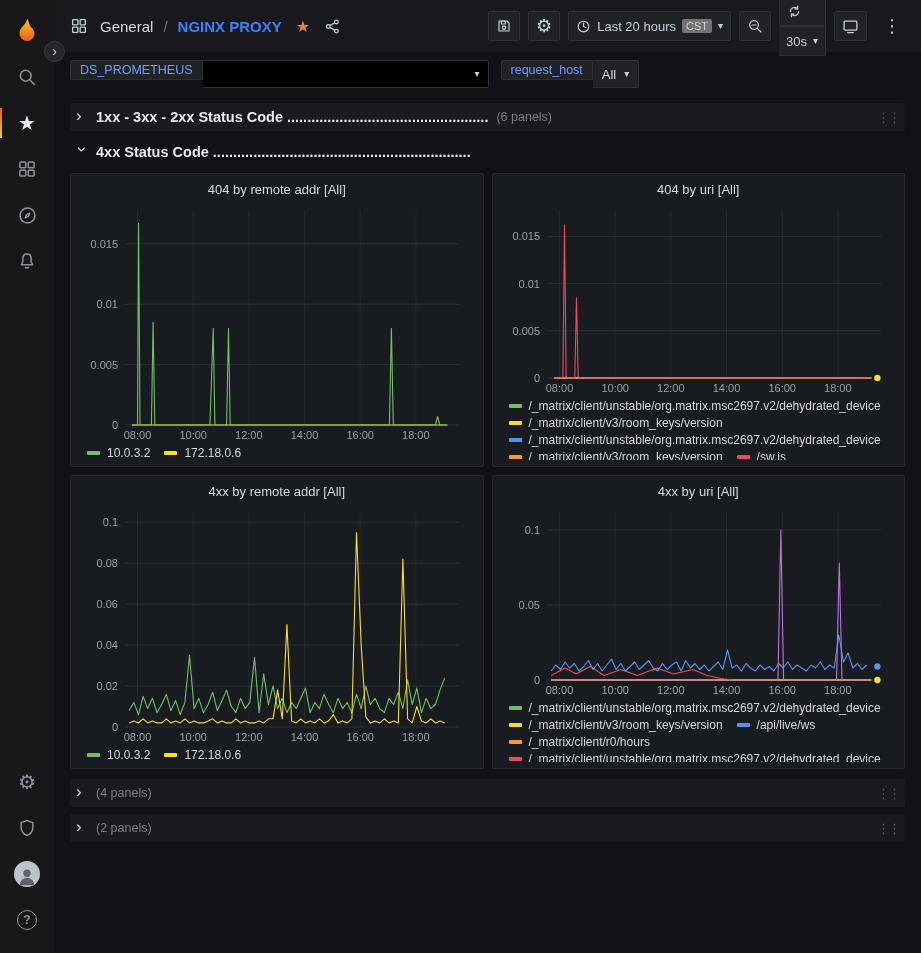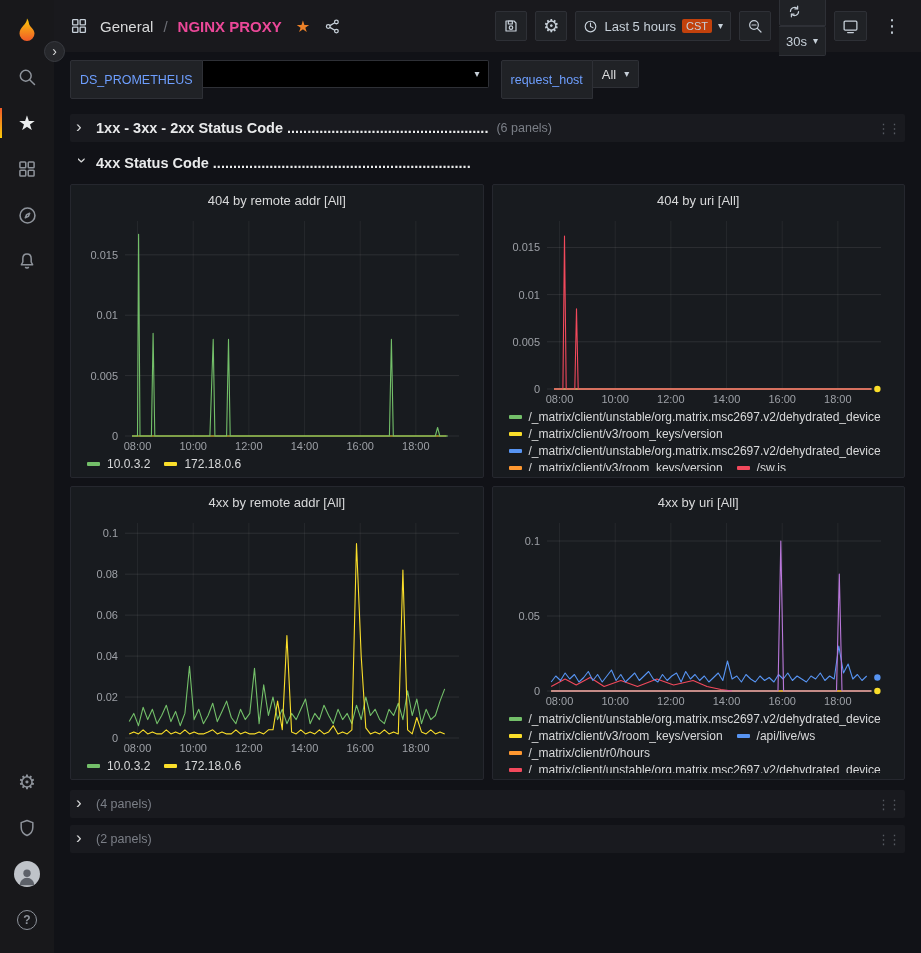--- a/index.html
+++ b/index.html
@@ -27,37 +27,37 @@
   .expand-btn { position:fixed; left:44px; top:41px; width:21px; height:21px; border-radius:50%;
     background:#26272b; border:1px solid #3a3c42; color:#d8d9da; display:flex; align-items:center;
     justify-content:center; font-size:14px; line-height:1; z-index:20; cursor:pointer; padding-bottom:2px; }
   
   .main { margin-left:54px; height:100%; display:flex; flex-direction:column;justify-content:center; }
   .header { height:52px; flex:0 0 auto; display:flex; align-items:center; gap:8px;
     padding:0 12px 0 16px; background:#19191d; }
   .crumb-icon { color:#c7d0d9; display:flex; }
   .crumb-section { font-size:15px; color:#d8d9da; margin-left:4px; }
   .crumb-sep { color:#6e7077; font-size:15px; margin:0 2px; }
-  .crumb-title { font-size:15px; color:#ec4899; font-weight:600; }
+  .crumb-title { font-size:15px; color:#3b82f6; font-weight:600; }
   .fav-star { color:#ED8128; font-size:16px; margin-left:6px; cursor:pointer; }
   .share-ic { color:#c7d0d9; margin-left:6px; cursor:pointer; display:flex; }
   .header-right { margin-left:auto; display:flex; align-items:center; gap:8px; }
   .tbtn { height:30px; min-width:32px; padding:0 7px; display:flex; align-items:center; gap:6px;
     background:#202226; border:1px solid #2e3036; border-radius:2px; color:#c7d0d9;
     font-size:13px; cursor:pointer; font-family:inherit; }
   .tbtn.plain { background:transparent; border-color:transparent; }
-  .tz-chip { background:#c2410c; border-radius:2px; padding:1px 4px; font-size:11px; color:#c7d0d9; }
+  .tz-chip { background:#737373; border-radius:2px; padding:1px 4px; font-size:11px; color:#c7d0d9; }
   .caret { font-size:10px; color:#c7d0d9; line-height:1; }
   .btn-group { display:flex;flex-direction:column; }
   .btn-group .tbtn:first-child { border-radius:2px 0 0 2px; }
   .btn-group .tbtn:last-child { border-radius:0 2px 2px 0; border-left:none; }
   
   .subbar { flex:0 0 auto; display:flex; align-items:center; gap:12px; padding:8px 16px 6px; }
   .var-group { display:flex; align-items:stretch; }
-  .var-label { height:39px; display:flex; align-items:center; padding:0 9px;
+  .var-label { height:20px; display:flex; align-items:center; padding:0 9px;
     background:#202226; border:1px solid #2e3036; border-radius:2px 0 0 2px;
     color:#6e9fff; font-size:12.5px; font-weight:500; }
   .var-value { height:28px; display:flex; align-items:center; border:1px solid #2e3036;
     border-left:none; border-radius:0 2px 2px 0; cursor:pointer; }
   .var-value.ds { width:286px; background:#000000; justify-content:flex-end; padding:0 8px; }
   .var-value.all { background:#202226; padding:0 9px; gap:8px; color:#d8d9da; font-size:13px; }
   
   .content { flex:1; padding:2px 16px 0; overflow:hidden; }
   .dash-row { display:flex; align-items:center; height:28px; gap:8px; cursor:pointer;
     padding:0 6px; margin:7px 0; border-radius:2px; }
@@ -187,21 +187,21 @@
         </svg>
       </button>
       <button class="tbtn">
         <span class="glyph18">⚙</span>
       </button>
       <button class="tbtn">
         <svg class="icon" width="15" height="15" viewBox="0 0 24 24" fill="none" stroke="currentColor" stroke-width="1.8" stroke-linecap="round">
           <circle cx="12" cy="12" r="8.5"></circle>
             <polyline points="12,6.5 12,12 16,14"></polyline>
         </svg>
-        <span>Last 5 hours</span>
+        <span>Last 20 hours</span>
         <span class="tz-chip">CST</span>
         <span class="caret">▾</span>
       </button>
       <button class="tbtn">
         <svg class="icon" width="16" height="16" viewBox="0 0 24 24" fill="none" stroke="currentColor" stroke-width="1.8" stroke-linecap="round">
           <circle cx="10.5" cy="10.5" r="6.5"></circle>
             <line x1="15.5" y1="15.5" x2="21" y2="21"></line>
             <line x1="7.5" y1="10.5" x2="13.5" y2="10.5"></line>
         </svg>
       </button>

